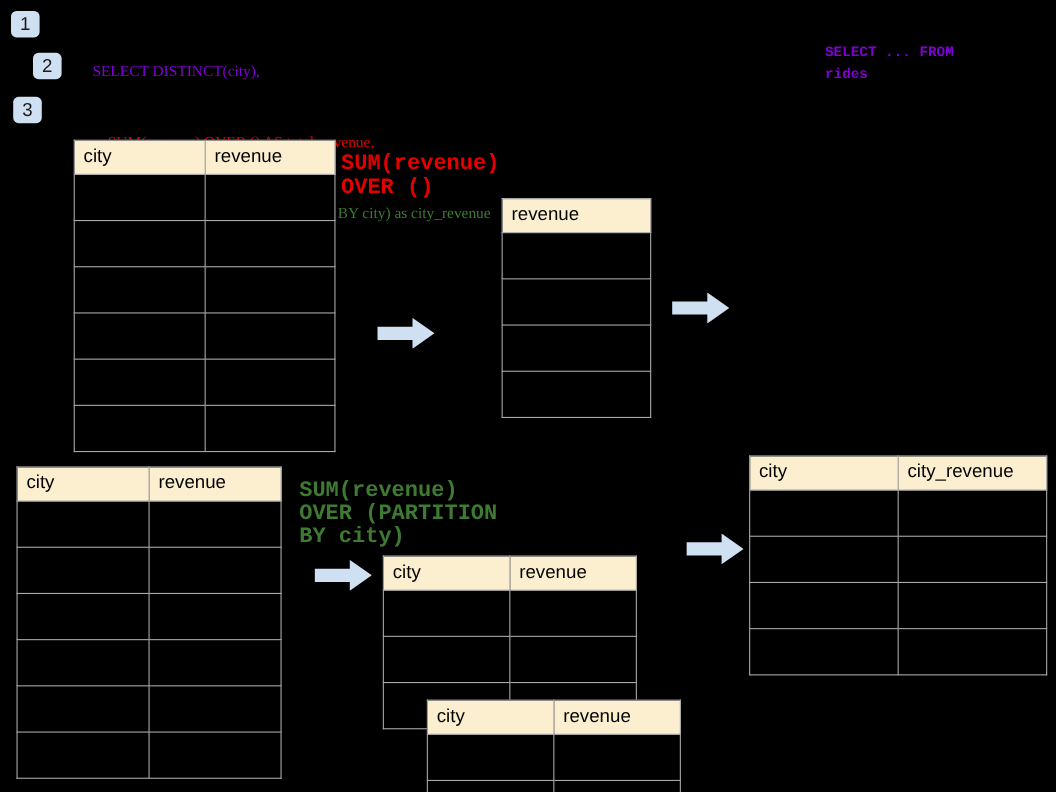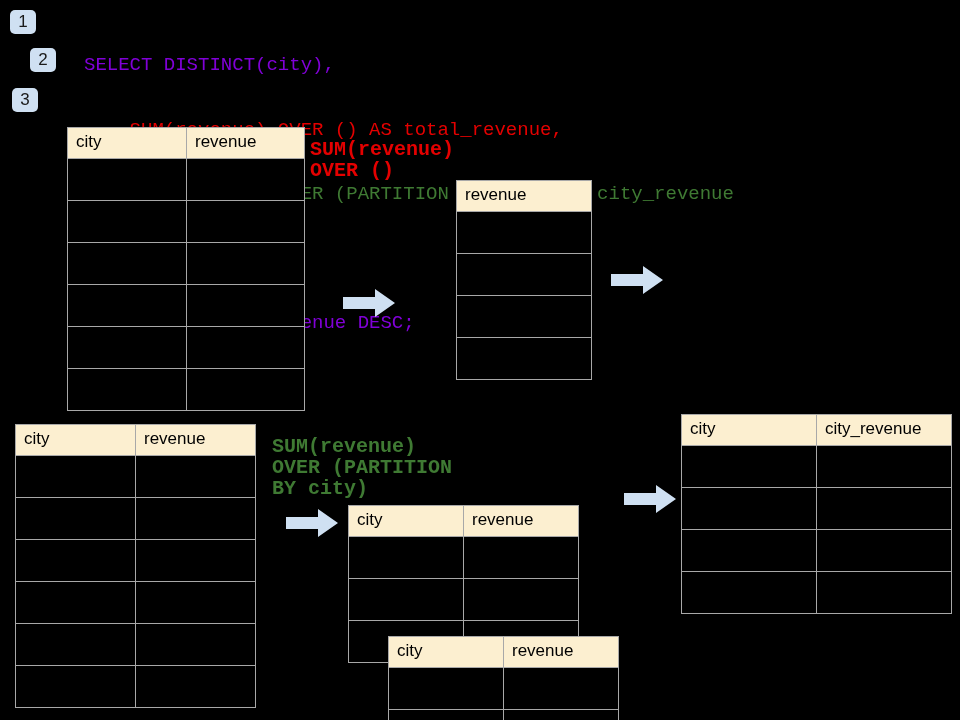--- a/index.html
+++ b/index.html
@@ -28,22 +28,22 @@
     line-height: 24px;
     text-align: center;
     width: 26px;
     height: 24px;
     z-index: 30;
   }
 
   
   .sql-block {
     position: absolute;
-    font-family: Liberation Mono, monospace;
-    font-size: 19px;
+    font-family: Liberation Serif, serif;
+    font-size: 14px;
     line-height: 21.5px;
     white-space: pre;
     letter-spacing: 0px;
   }
   .sql-line { white-space: pre; }
   .c-purple { color: #8000d7; }
   .c-red    { color: #e40000; }
   .c-green  { color: #3f7a33; }
 
   
@@ -101,20 +101,22 @@
   <div class="step-badge" style="left:12px; top:88px;">3</div>
 
   <div class="sql-block" style="left:84px; top:12px;">
     <div class="sql-line c-purple">SELECT DISTINCT(city),</div>
     <div class="sql-line c-red">    SUM(revenue) OVER () AS total_revenue,</div>
     <div class="sql-line c-green">    SUM(revenue) OVER (PARTITION BY city) as city_revenue</div>
     <div class="sql-line c-purple">  FROM rides</div>
     <div class="sql-line c-purple">  ORDER by city_revenue DESC;</div>
   </div>
 
+  <div class="anno anno-purple" style="left:750px; top:38px;">SELECT ... FROM
+rides</div>
 
   <div class="anno anno-red" style="left:310px; top:139px;">SUM(revenue)
 OVER ()</div>
 
   <div class="anno anno-green" style="left:272px; top:436px;">SUM(revenue)
 OVER (PARTITION
 BY city)</div>
 
   <table class="tbl" style="left:67px; top:127px; width:237px; z-index:5;">
     <colgroup>

